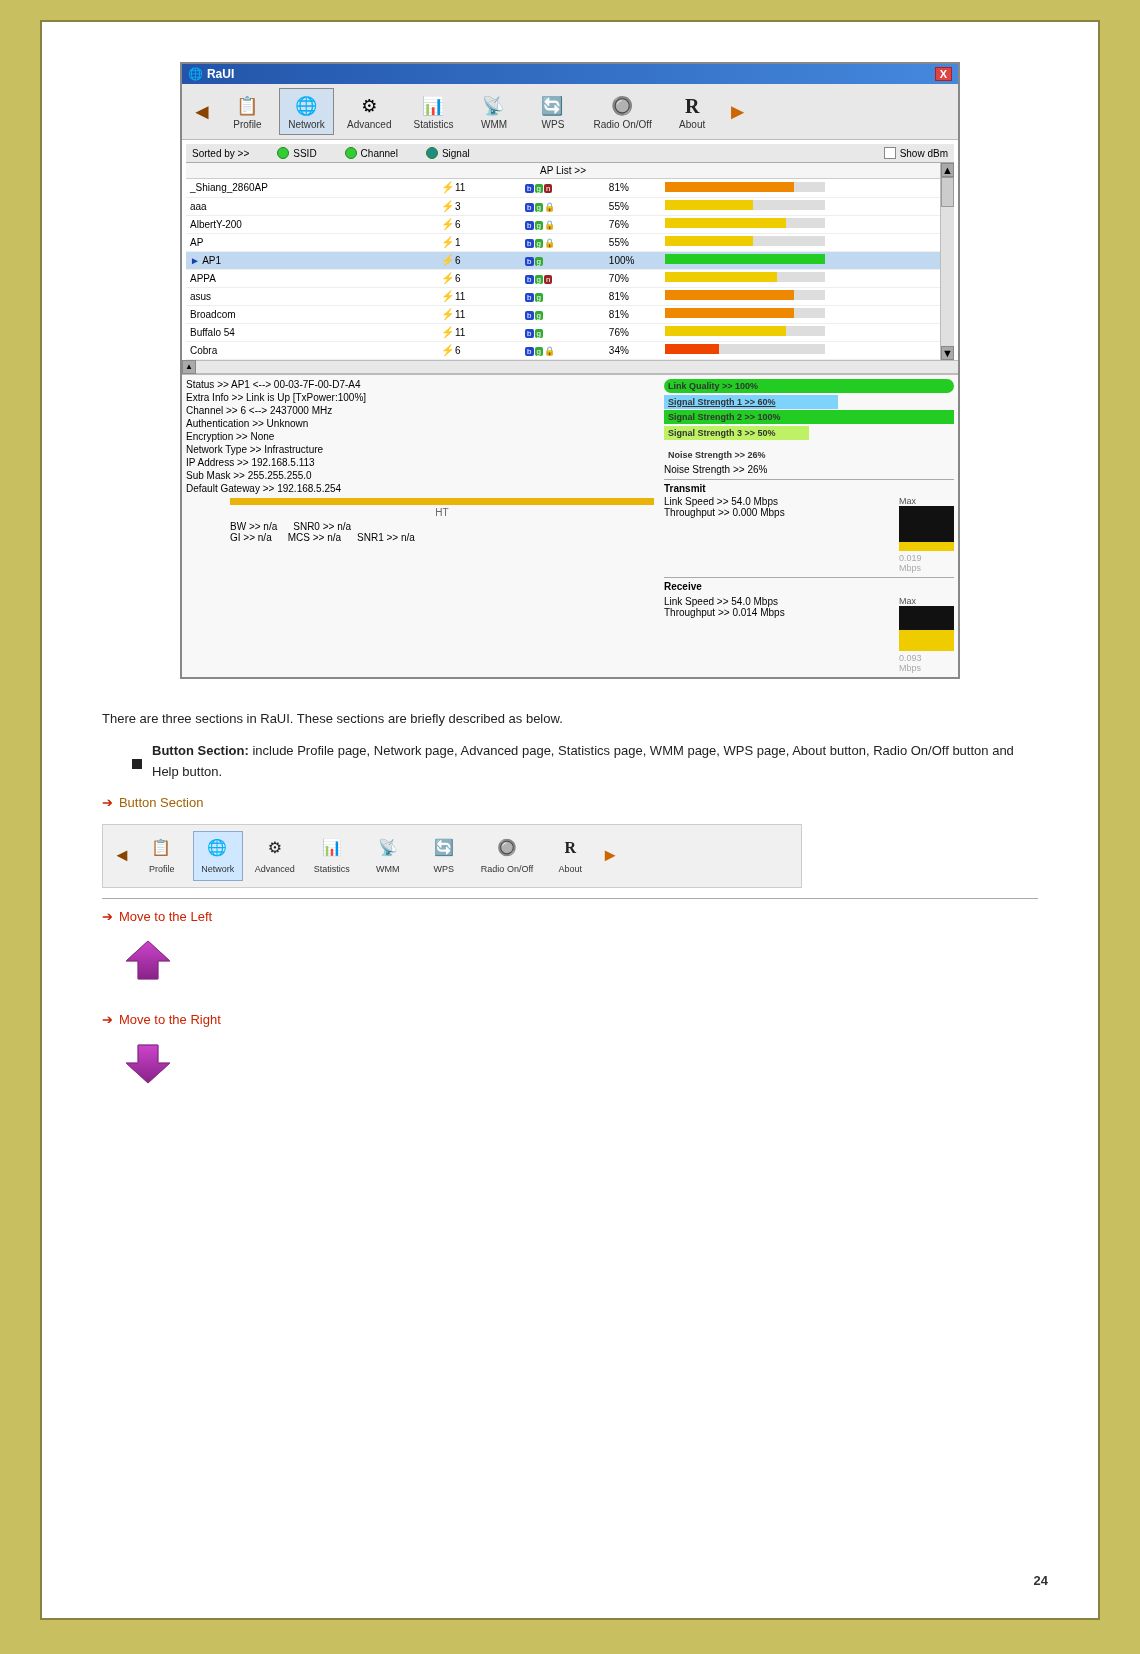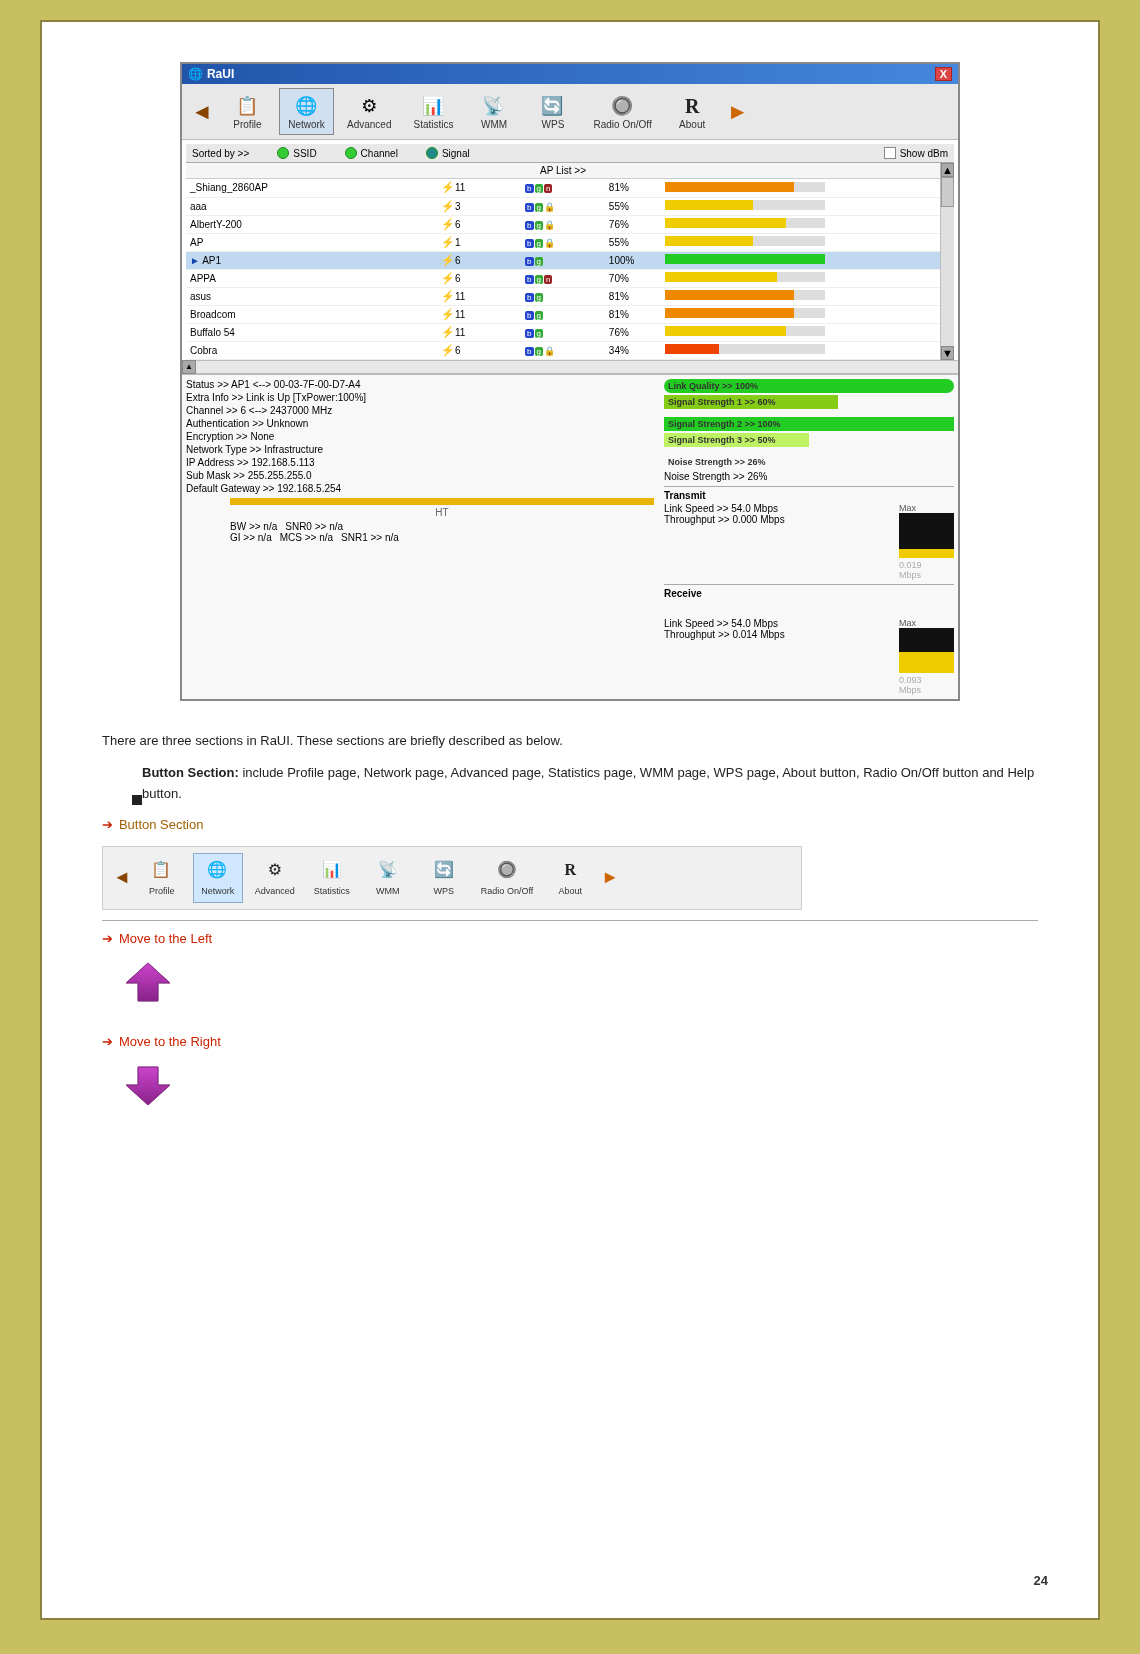--- a/index.html
+++ b/index.html
@@ -198,35 +198,35 @@
       color: white;
       font-weight: bold;
     }
     .ht-section {
       border-top: 7px solid #eab308;
       margin-top: 4px;
       padding-top: 2px;
       font-size: 10px;
       margin-left: 44px;
     }
-    .ht-row { display: flex; gap: 8px; }
+    .ht-row { display: flex; gap: 16px; }
 
     
     .doc-section {
       margin-top: 20px;
       font-size: 13px;
       line-height: 1.6;
       color: #222;
     }
     .doc-para { margin-bottom: 12px; }
     .bullet-section { margin-left: 30px; margin-bottom: 10px; }
     .bullet-item {
       display: flex;
-      gap: 0;
-      align-items: flex-end;
+      gap: 10px;
+      align-items: center;
       margin-bottom: 6px;
     }
     .bullet-square {
       width: 10px;
       height: 10px;
       background: #222;
       margin-top: 3px;
       flex-shrink: 0;
     }
     .arrow-link {
@@ -494,21 +494,21 @@
             <span>MCS &gt;&gt; n/a</span>
             <span>SNR1 &gt;&gt; n/a</span>
           </div>
         </div>
       </div>
 
       <div class="status-right">
 
         <div id="quality-bars">
             <div class="quality-bar" style="background: rgb(34, 204, 34); width: 100%; min-width: 80px; color: rgb(51, 51, 51); font-size: 9px; margin-bottom: 2px; border-radius: 7px;">Link Quality &gt;&gt; 100%</div>
-            <div class="quality-bar" style="background: #84cc16; width: 60%; min-width: 80px; color: rgb(51, 51, 51); font-size: 9px; margin-bottom: 8px;">Signal Strength 1 &gt;&gt; 60%</div>
+            <div class="quality-bar" style="background: #7dd3fc; width: 60%; min-width: 80px; color: rgb(51, 51, 51); font-size: 9px; margin-bottom: 1px; text-decoration: underline;">Signal Strength 1 &gt;&gt; 60%</div>
             <div class="quality-bar" style="background: rgb(34, 204, 34); width: 100%; min-width: 80px; color: rgb(51, 51, 51); font-size: 9px; margin-bottom: 2px;">Signal Strength 2 &gt;&gt; 100%</div>
             <div class="quality-bar" style="background: #bef264; width: 50%; min-width: 80px; color: rgb(51, 51, 51); font-size: 9px; margin-bottom: 8px;">Signal Strength 3 &gt;&gt; 50%</div>
             <div class="quality-bar" style="color: rgb(51, 51, 51); font-size: 9px; margin-bottom: 2px;">Noise Strength &gt;&gt; 26%</div>
           </div>
         <div style="font-size:10px;margin-bottom:4px;">Noise Strength &gt;&gt; 26%</div>
 
         <div style="border-top:1px solid #aaa;margin-bottom:3px;"></div>
         <div style="font-size:10px;font-weight:bold;margin-bottom:2px;">Transmit</div>
         <div style="display:flex;justify-content:space-between;align-items:flex-start;">
           <div>
@@ -520,21 +520,21 @@
             <div style="display:flex;gap:2px;align-items:flex-end;">
               <div style="width:55px;height:45px;background:#111;position:relative;">
                 <div style="position:absolute;bottom:0;left:0;width:100%;height:20%;background:#eecc00;"></div>
               </div>
             </div>
             <div style="font-size:9px;color:#aaa;margin-top:2px;">0.019<br>Mbps</div>
           </div>
         </div>
 
         <div style="border-top:1px solid #aaa;margin-top:4px;margin-bottom:3px;"></div>
-        <div style="font-size:10px;font-weight:bold;margin-bottom:19px;">Receive</div>
+        <div style="font-size:10px;font-weight:bold;margin-bottom:4px;">Receive</div>
         <div style="display:flex;justify-content:space-between;align-items:flex-start;">
           <div>
             <div style="font-size:10px;">Link Speed &gt;&gt; 54.0 Mbps</div>
             <div style="font-size:10px;">Throughput &gt;&gt; 0.014 Mbps</div>
           </div>
           <div style="font-size:9px;color:#555;">
             <div>Max</div>
             <div style="display:flex;gap:2px;align-items:flex-end;">
               <div style="width:55px;height:45px;background:#111;position:relative;">
                 <div style="position:absolute;bottom:0;left:0;width:100%;height:45%;background:#eecc00;"></div>

